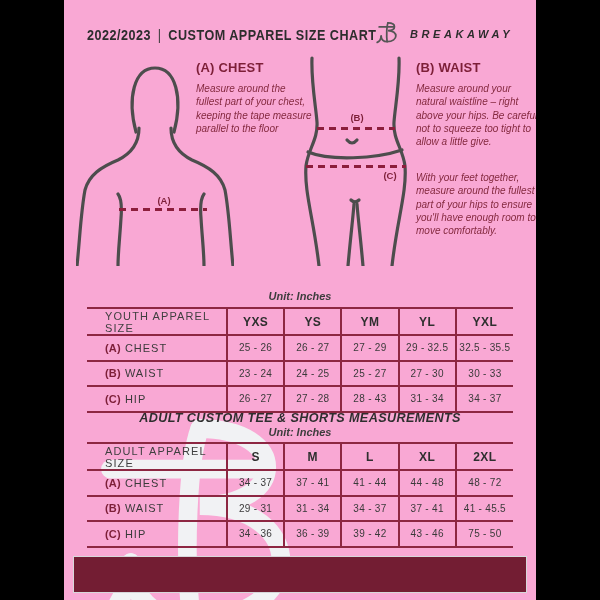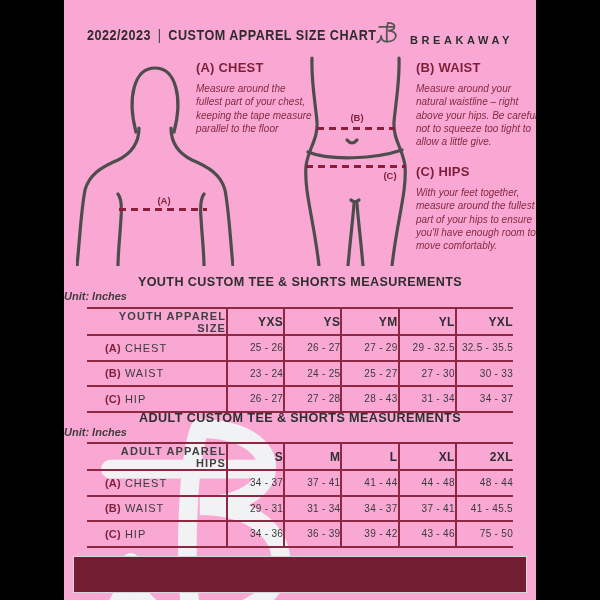--- a/index.html
+++ b/index.html
@@ -13,21 +13,21 @@
   }
   .layer{position:absolute;z-index:2;}
 
   
   .hdr-title{
     left:23px;top:26px;white-space:nowrap;
     font-size:15px;font-weight:bold;color:#2d2d2d;letter-spacing:0.6px;
     transform:scaleX(0.84);transform-origin:left center;
   }
   .hdr-divider{font-weight:400;color:#3a3a3a;margin:0 8px;}
-  .brand{left:312px;top:19px;display:flex;align-items:flex-end;gap:7px;}
+  .brand{left:312px;top:19px;display:flex;align-items:center;gap:7px;font-style:italic;}
   .brand-logo{width:27px;height:27px;}
   .brand-logo path{fill:none;stroke:#555;stroke-width:2.2;stroke-linecap:round;}
   .brand-name{font-size:11px;font-weight:bold;letter-spacing:3.6px;color:#2d2d2d;padding-top:2px;}
 
   
   .guide{width:120px;}
   .guide-heading{font-size:13px;font-weight:bold;color:#7d1f38;letter-spacing:0.2px;}
   .guide-body{
     margin-top:7px;font-size:10px;font-style:italic;color:#84293f;line-height:1.33;
   }
@@ -52,39 +52,39 @@
   .marker-a{left:87px;top:195px;}
   .marker-b{left:280px;top:112px;}
   .marker-c{left:313px;top:170px;}
 
   
   .section-title{
     left:0;width:472px;text-align:center;
     font-size:12.6px;font-weight:bold;color:#2e2e2e;letter-spacing:0.4px;
   }
   .unit-line{
-    left:0;width:472px;text-align:left;
+    left:0;width:472px;text-align:center;
     font-size:11px;font-style:italic;font-weight:600;color:#3d3d3d;
   }
   .title-youth{top:275px;} .unit-youth{top:290px;}
-  .title-adult{top:411px;} .unit-adult{top:426px;}
+  .title-adult{top:411px;font-style:italic;} .unit-adult{top:426px;}
 
   
   .size-table{
     left:23px;width:426px;border-collapse:collapse;table-layout:fixed;
   }
   .table-youth{top:307px;} .table-adult{top:442px;}
   .size-table col.c0{width:140px;}
   .size-table col.cN{width:57.2px;}
   .size-table tr{border-top:2px solid #8d2742;border-bottom:2px solid #8d2742;}
   .size-table th:not(:first-child),.size-table td:not(:first-child){border-left:2px solid #8d2742;}
-  .size-table th,.size-table td{padding:0;text-align:right;vertical-align:middle;}
+  .size-table th,.size-table td{padding:0;text-align:center;vertical-align:middle;}
   .size-table .head-row th{height:25px;font-size:12px;font-weight:bold;color:#2f2f2f;letter-spacing:0.4px;}
   .size-table .head-row th.label-col{
-    font-weight:700;font-size:11px;letter-spacing:1.1px;color:#3f3f3f;text-align:right;padding-left:18px;
+    font-weight:400;font-size:11px;letter-spacing:1.1px;color:#3f3f3f;text-align:left;padding-left:18px;
   }
   .size-table td{height:23.5px;font-size:10px;color:#3a3a3a;letter-spacing:0.3px;}
   .size-table td.label-col{text-align:left;padding-left:18px;font-size:11px;letter-spacing:1px;color:#3a3a3a;}
   .row-prefix{font-weight:bold;color:#7d1f38;margin-right:4px;letter-spacing:0.2px;}
 
   
   .watermark{left:14px;top:388px;width:276px;height:276px;z-index:1;}
   .watermark path{fill:none;stroke:#f1f2f4;stroke-width:2.3;stroke-linecap:round;}
   .footer-bar{
     left:9px;top:556px;width:452px;height:35px;background:#731d33;
@@ -142,25 +142,23 @@
 
   <div class="layer guide guide-chest">
     <div class="guide-heading">(A) CHEST</div>
     <div class="guide-body">Measure around the fullest part of your chest, keeping the tape measure parallel to the floor</div>
   </div>
   <div class="layer guide guide-waist">
     <div class="guide-heading">(B) WAIST</div>
     <div class="guide-body">Measure around your natural waistline – right above your hips. Be careful not to squeeze too tight to allow a little give.</div>
   </div>
   <div class="layer guide guide-hips">
-    <div class="guide-heading">(C) HIPS</div>
     <div class="guide-body">With your feet together, measure around the fullest part of your hips to ensure you'll have enough room to move comfortably.</div>
   </div>
 
-  <div class="layer section-title title-youth">YOUTH CUSTOM TEE &amp; SHORTS MEASUREMENTS</div>
   <div class="layer unit-line unit-youth">Unit: Inches</div>
   <table class="layer size-table table-youth">
     <colgroup>
         <col class="c0">
         <col class="cN">
         <col class="cN">
         <col class="cN">
         <col class="cN">
         <col class="cN">
       </colgroup>
@@ -206,34 +204,34 @@
     <colgroup>
         <col class="c0">
         <col class="cN">
         <col class="cN">
         <col class="cN">
         <col class="cN">
         <col class="cN">
       </colgroup>
     <tbody>
         <tr class="head-row">
-      <th class="label-col">ADULT APPAREL HIPS</th>
+      <th class="label-col">ADULT APPAREL SIZE</th>
       <th>S</th>
       <th>M</th>
       <th>L</th>
       <th>XL</th>
       <th>2XL</th>
     </tr>
     <tr>
       <td class="label-col"><span class="row-prefix">(A)</span><span>CHEST</span></td>
       <td>34 - 37</td>
       <td>37 - 41</td>
       <td>41 - 44</td>
       <td>44 - 48</td>
-      <td>48 - 44</td>
+      <td>48 - 72</td>
     </tr>
     <tr>
       <td class="label-col"><span class="row-prefix">(B)</span><span>WAIST</span></td>
       <td>29 - 31</td>
       <td>31 - 34</td>
       <td>34 - 37</td>
       <td>37 - 41</td>
       <td>41 - 45.5</td>
     </tr>
     <tr>

